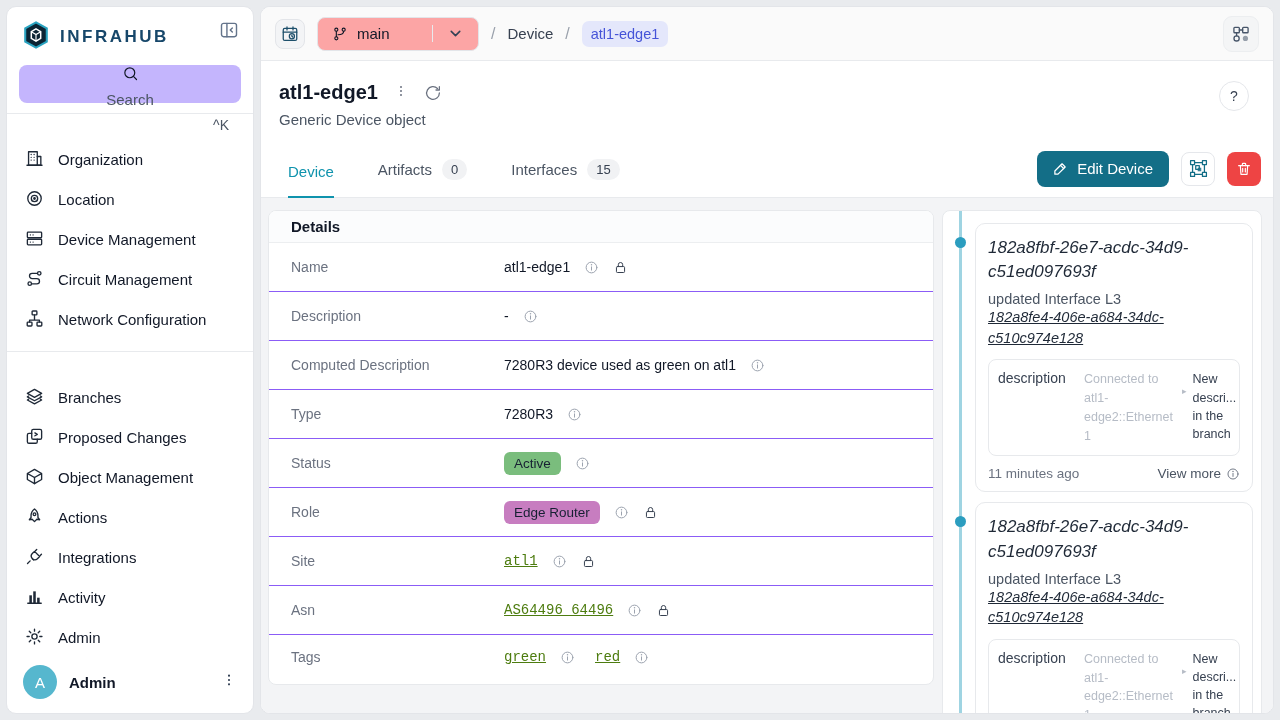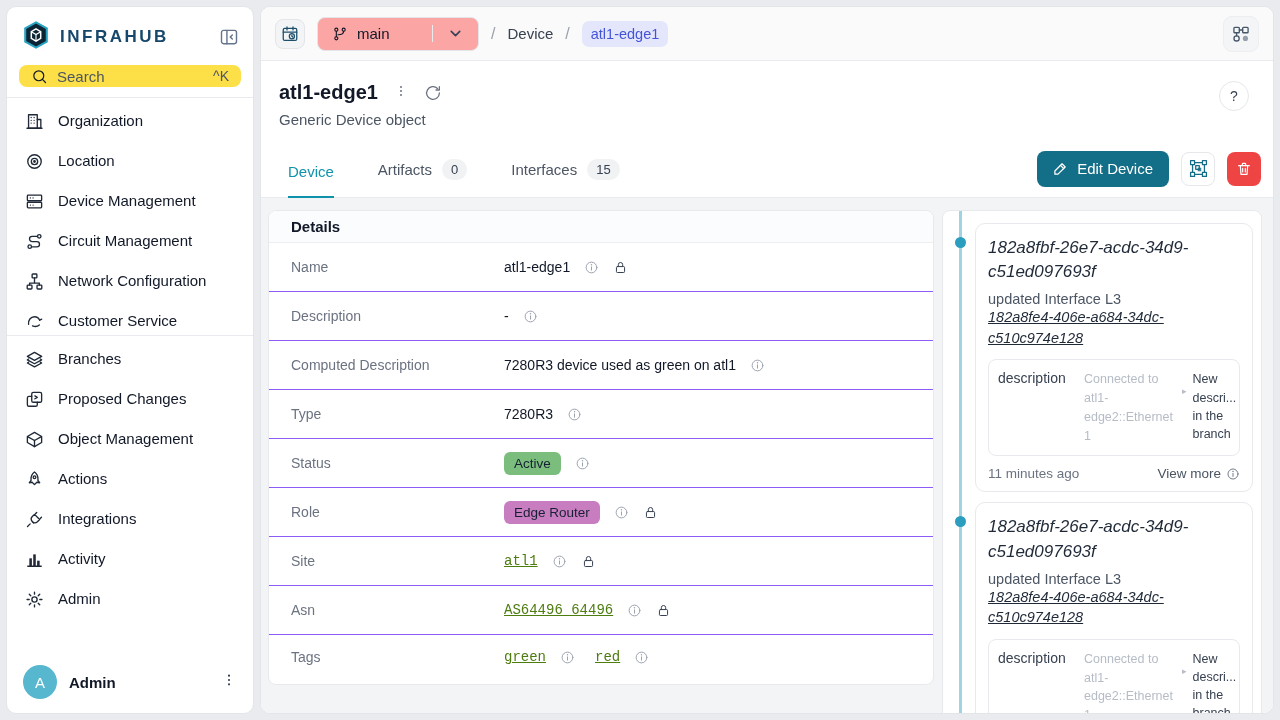--- a/index.html
+++ b/index.html
@@ -8,32 +8,32 @@
     font-family: "Liberation Sans", "DejaVu Sans", sans-serif;
     background: #e9ebee;
     color: #111827;
   }
   .app { display: flex; gap: 6px; padding: 6px; width: 100%; height: 100%; }
 
   svg.ic { fill: none; stroke: currentColor; stroke-width: 1.7; stroke-linecap: round; stroke-linejoin: round; display: block; }
 
   
   .sidebar { width: 248px; flex-shrink: 0; background: #fff; border: 1px solid #e3e5e9; border-radius: 10px; display: flex; flex-direction: column; overflow: hidden; }
-  .side-top { display: flex; align-items: center; justify-content: space-between; padding: 13px 14px 9px 14px; }
+  .side-top { display: flex; justify-content: space-between; padding: 13px 14px 9px 14px; }
   .brand { display: flex; align-items: center; gap: 9px; }
   .brand-name { font-size: 17px; font-weight: 800; letter-spacing: 2.5px; color: #17476a; }
   .collapse-btn { color: #64748b; cursor: pointer; }
-  .searchbox { margin: 2px 12px 10px 12px; background: #fde047; border-radius: 8px; height: 22px; display: flex; align-items: center; gap: 9px; padding: 0 12px; cursor: text; }
+  .searchbox { margin: 2px 12px 10px 12px; background: #c4b5fd; border-radius: 8px; height: 38px; display: flex; align-items: center; gap: 9px; padding: 0 12px; cursor: text; flex-direction: column; }
   .searchbox .ph { color: #4b5563; font-size: 15px; }
   .searchbox .kbd { margin-left: auto; color: #4b5563; font-size: 14px; }
   .side-divider { border-top: 1px solid #e8eaed; margin: 0; }
   .nav-group { padding: 10px 0 4px 0; }
   .nav-group.clip { height: 237px; overflow: hidden; padding-top: 14px; }
   .nav-group.second { padding-top: 14px; }
-  .nav-item { height: 40px; display: flex; align-items: flex-start; gap: 14px; padding: 0 14px 0 18px; font-size: 15px; font-weight: 500; color: #111827; cursor: pointer; }
+  .nav-item { height: 40px; display: flex; align-items: flex-end; gap: 14px; padding: 0 14px 0 18px; font-size: 15px; font-weight: 500; color: #111827; cursor: pointer; }
   .nav-item .nico { color: #1f2937; flex-shrink: 0; }
   .side-user { margin-top: auto; display: flex; align-items: center; gap: 12px; padding: 12px 16px 14px 16px; }
   .avatar { width: 34px; height: 34px; border-radius: 50%; background: #56b7ce; color: #fff; font-size: 15px; display: flex; align-items: center; justify-content: center; }
   .user-name { font-size: 15px; font-weight: 700; color: #111827; }
   .user-kebab { margin-left: auto; color: #334155; cursor: pointer; }
 
   
   .main { flex: 1; background: #fff; border: 1px solid #e3e5e9; border-radius: 10px; display: flex; flex-direction: column; overflow: hidden; }
 
   .topbar { height: 54px; flex-shrink: 0; background: #fafafa; border-bottom: 1px solid #e8eaed; display: flex; align-items: center; gap: 12px; padding: 0 14px; }

